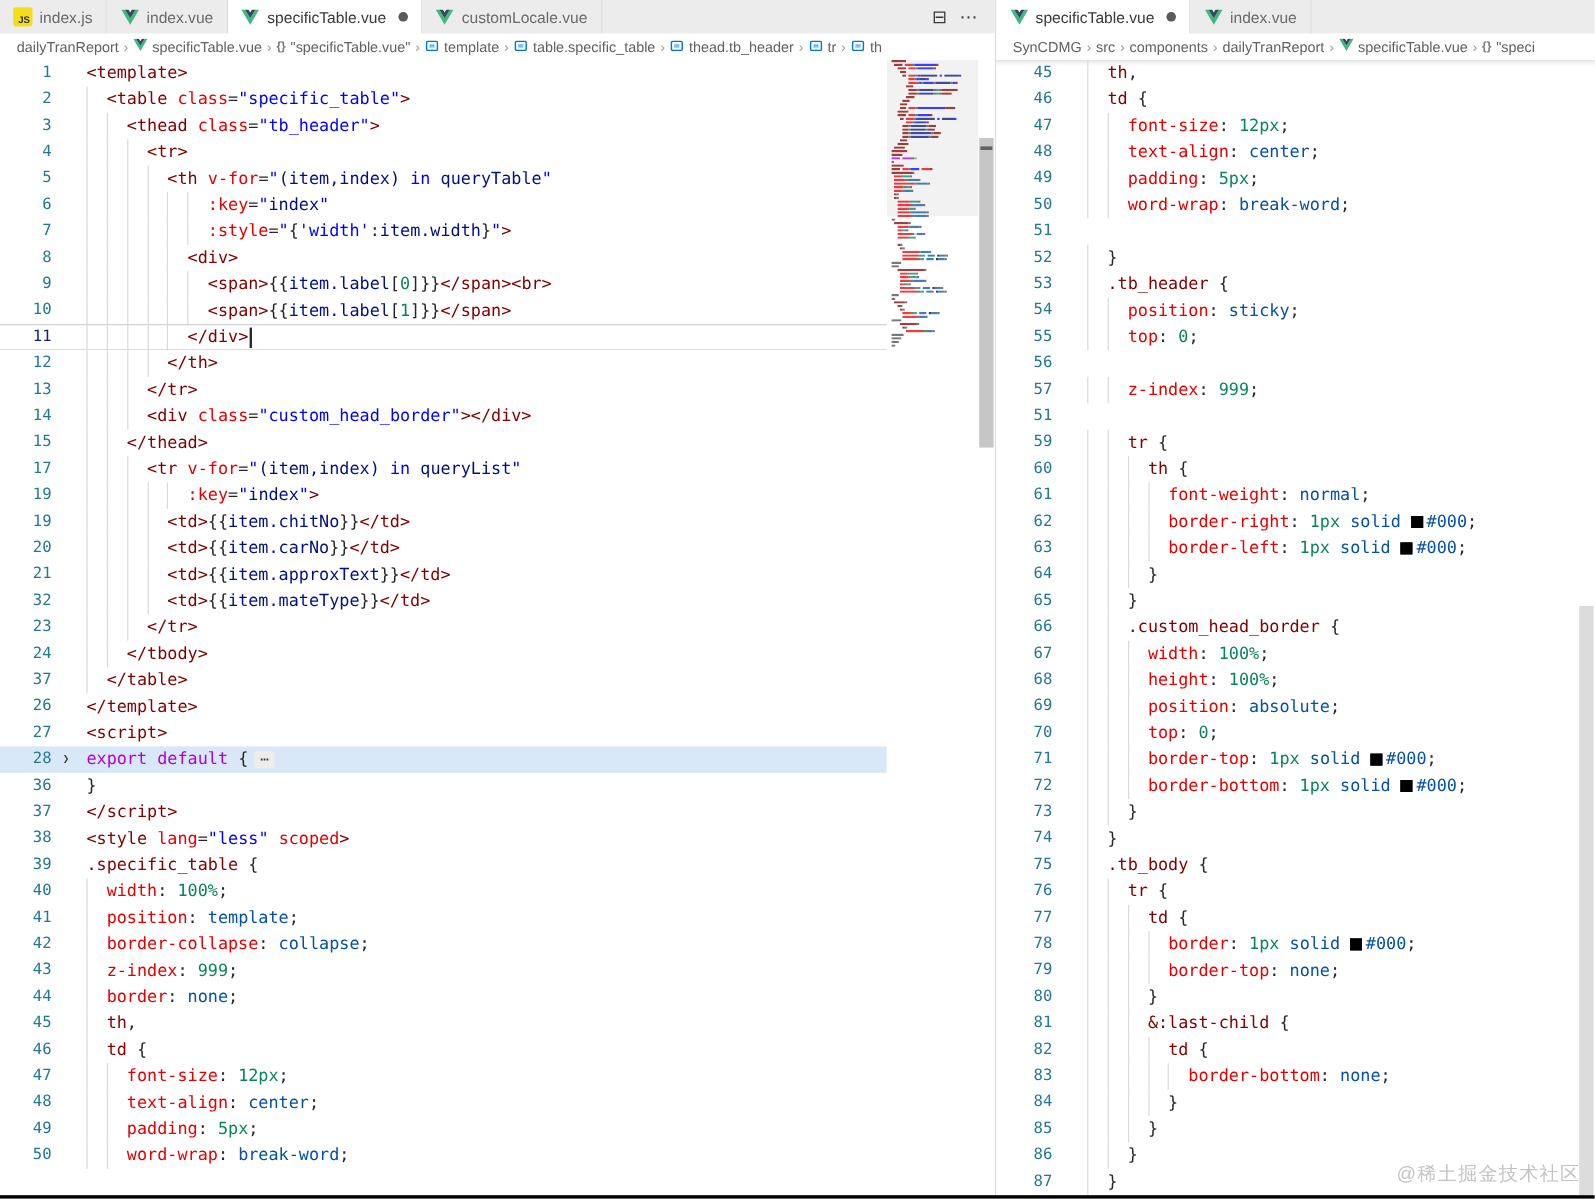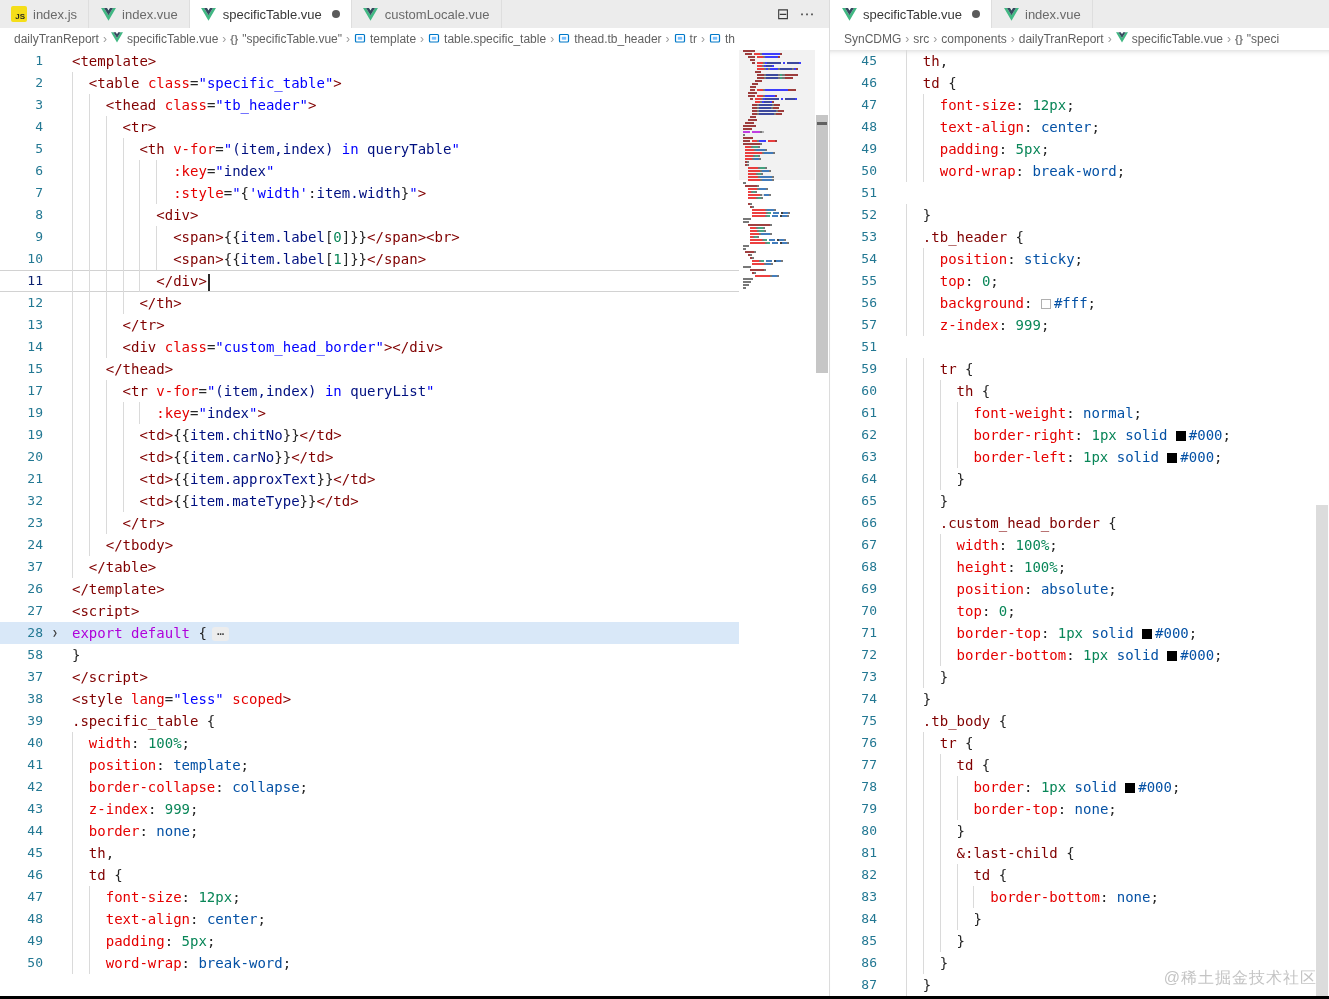--- a/index.html
+++ b/index.html
@@ -310,21 +310,21 @@
             <div class="ln">27</div>
             <div class="fold-col"></div>
             <div class="code"><span class="tk-tag">&lt;script&gt;</span></div>
           </div>
           <div class="line hl">
             <div class="ln">28</div>
             <div class="fold-col">❯</div>
             <div class="code"><span class="tk-ctrl">export</span><span class="tk-pl"> </span><span class="tk-ctrl">default</span><span class="tk-pl"> {</span><span class="tk-fold">⋯</span></div>
           </div>
           <div class="line">
-            <div class="ln">58</div>
+            <div class="ln">36</div>
             <div class="fold-col"></div>
             <div class="code"><span class="tk-pl">}</span></div>
           </div>
           <div class="line">
             <div class="ln">37</div>
             <div class="fold-col"></div>
             <div class="code"><span class="tk-tag">&lt;/script&gt;</span></div>
           </div>
           <div class="line">
             <div class="ln">38</div>
@@ -590,21 +590,20 @@
             <div class="code"><i class="guide" style="left: 8px;"></i><i class="guide" style="left: 24.86px;"></i><span class="tk-pl">    </span><span class="tk-prop">position</span><span class="tk-pl">: </span><span class="tk-val">sticky</span><span class="tk-pl">;</span></div>
           </div>
           <div class="line">
             <div class="ln">55</div>
             <div class="fold-col"></div>
             <div class="code"><i class="guide" style="left: 8px;"></i><i class="guide" style="left: 24.86px;"></i><span class="tk-pl">    </span><span class="tk-prop">top</span><span class="tk-pl">: </span><span class="tk-num">0</span><span class="tk-pl">;</span></div>
           </div>
           <div class="line">
             <div class="ln">56</div>
             <div class="fold-col"></div>
-            <div class="code"><i class="guide" style="left: 8px;"></i><i class="guide" style="left: 24.86px;"></i><span class="tk-pl">    </span><span class="tk-prop">background</span><span class="tk-pl">: </span><span class="sw w"></span><span class="tk-hex">#fff</span><span class="tk-pl">;</span></div>
           </div>
           <div class="line">
             <div class="ln">57</div>
             <div class="fold-col"></div>
             <div class="code"><i class="guide" style="left: 8px;"></i><i class="guide" style="left: 24.86px;"></i><span class="tk-pl">    </span><span class="tk-prop">z-index</span><span class="tk-pl">: </span><span class="tk-num">999</span><span class="tk-pl">;</span></div>
           </div>
           <div class="line">
             <div class="ln">51</div>
             <div class="fold-col"></div>
             <div class="code"></div>

